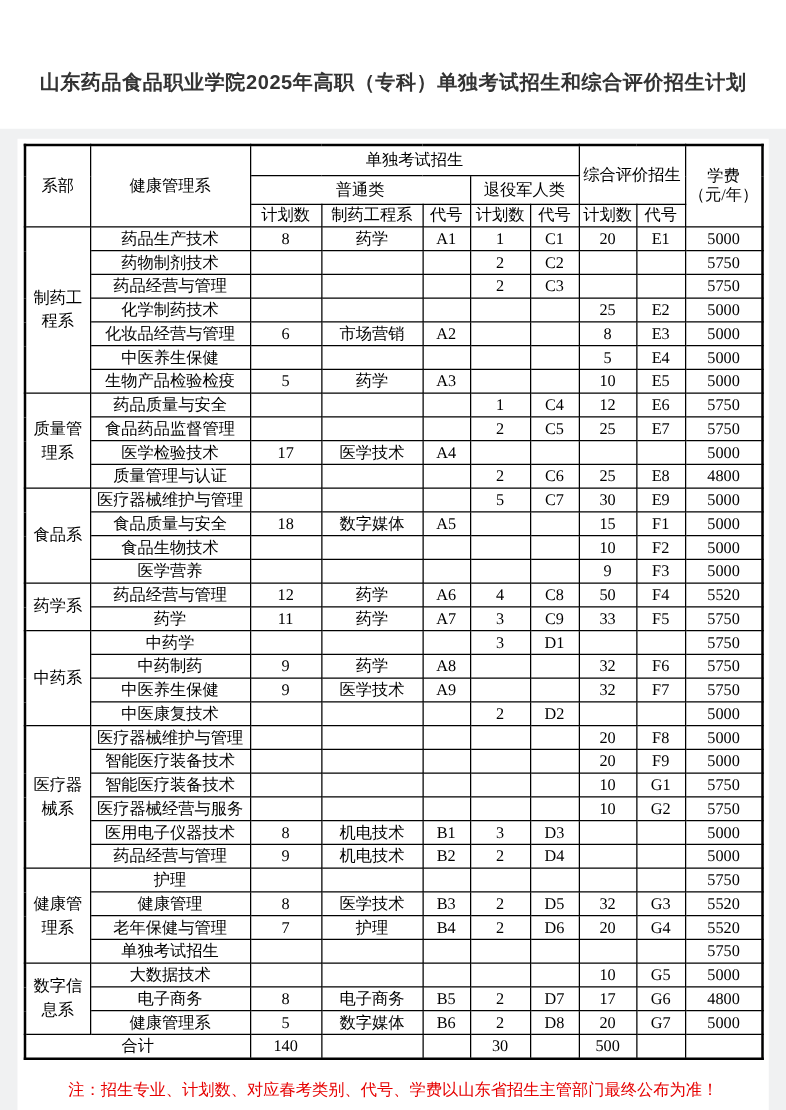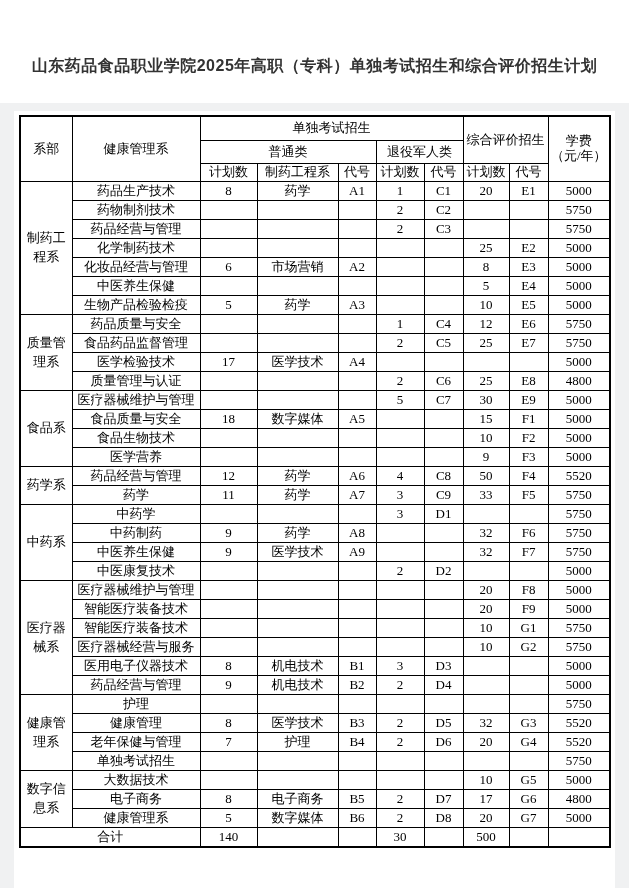--- a/index.html
+++ b/index.html
@@ -484,16 +484,17 @@
           <td>30</td>
           <td></td>
           <td>500</td>
           <td></td>
           <td></td>
         </tr>
       </tfoot>
     </table>
 
     <div class="notes">
+      <div>注：招生专业、计划数、对应春考类别、代号、学费以山东省招生主管部门最终公布为准！</div>
     </div>
 
   </div>
 </div>
 
 </body></html>

